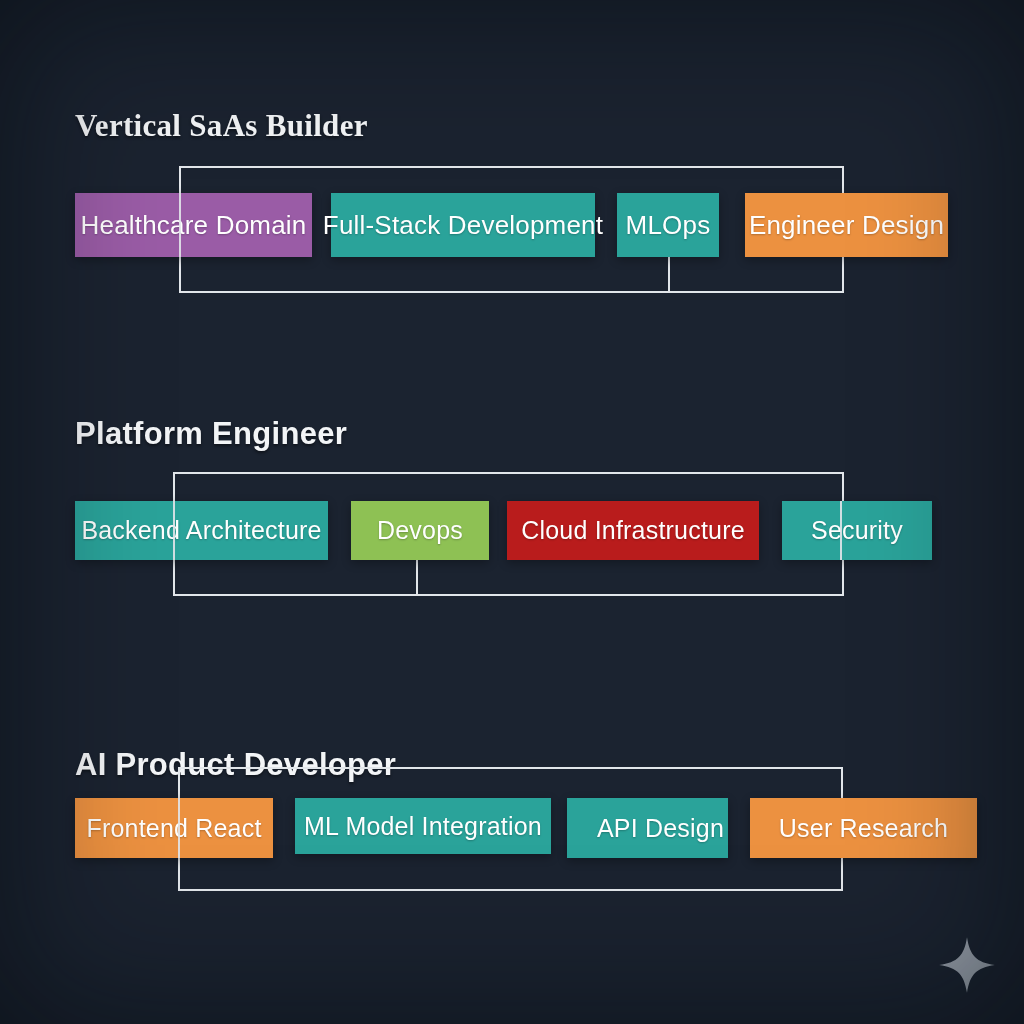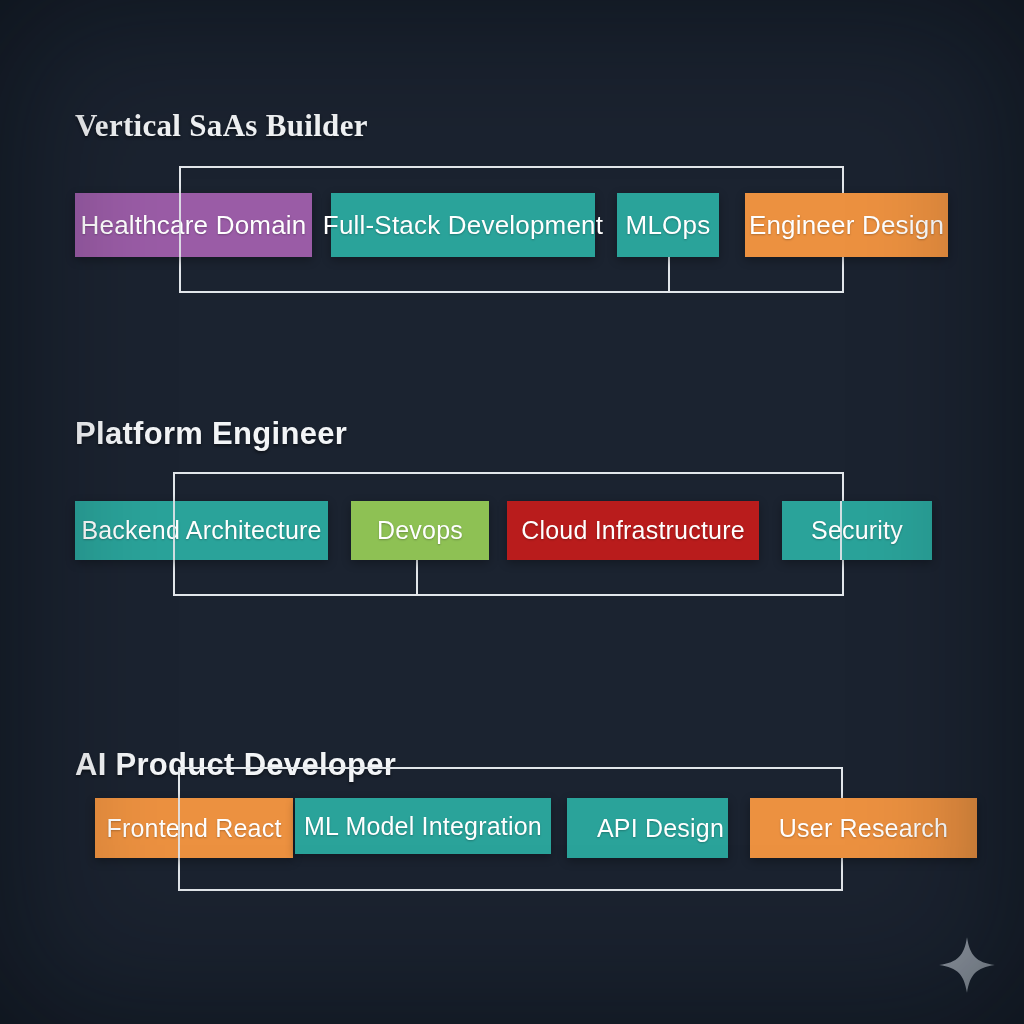--- a/index.html
+++ b/index.html
@@ -66,21 +66,21 @@
   <div class="badge" style="left: 75px; top: 501px; width: 253px; height: 59px; background: rgb(42, 163, 154);">Backend Architecture</div>
   <div class="badge" style="left: 351px; top: 501px; width: 138px; height: 59px; background: rgb(142, 193, 84);">Devops</div>
   <div class="badge" style="left: 507px; top: 501px; width: 252px; height: 59px; background: #b91c1c;">Cloud Infrastructure</div>
   <div class="badge" style="left: 782px; top: 501px; width: 150px; height: 59px; background: rgb(42, 163, 154);">Security</div>
 
   <div class="group-title" style="top:711px;margin-top:36px;">AI Product Developer</div>
 
   <div class="frame" style="left:178px;top:767px;width:665px;height:124px;"></div>
   <div class="vline over" style="left:178px;top:798px;height:60px;"></div>
 
-  <div class="badge" style="left: 75px; top: 798px; width: 198px; height: 60px; background: rgb(236, 145, 64); margin-left: 20px;">Frontend React</div>
+  <div class="badge" style="left: 75px; top: 798px; width: 198px; height: 60px; background: rgb(236, 145, 64);">Frontend React</div>
   <div class="badge" style="left: 295px; top: 798px; width: 256px; height: 56px; background: rgb(42, 163, 154);">ML Model Integration</div>
   <div class="badge" style="left: 567px; top: 798px; width: 161px; height: 60px; background: rgb(42, 163, 154); padding-left: 26px;">API Design</div>
   <div class="badge" style="left: 750px; top: 798px; width: 227px; height: 60px; background: rgb(236, 145, 64);">User Research</div>
 
   <div class="sparkle" style="color: rgb(153, 161, 172);">
     <svg viewBox="0 0 100 100" width="58" height="58" aria-hidden="true">
       <path fill="currentColor" d="M50 2 C55 34 66 45 98 50 C66 55 55 66 50 98 C45 66 34 55 2 50 C34 45 45 34 50 2 Z"></path>
     </svg>
   </div>
 </div>

